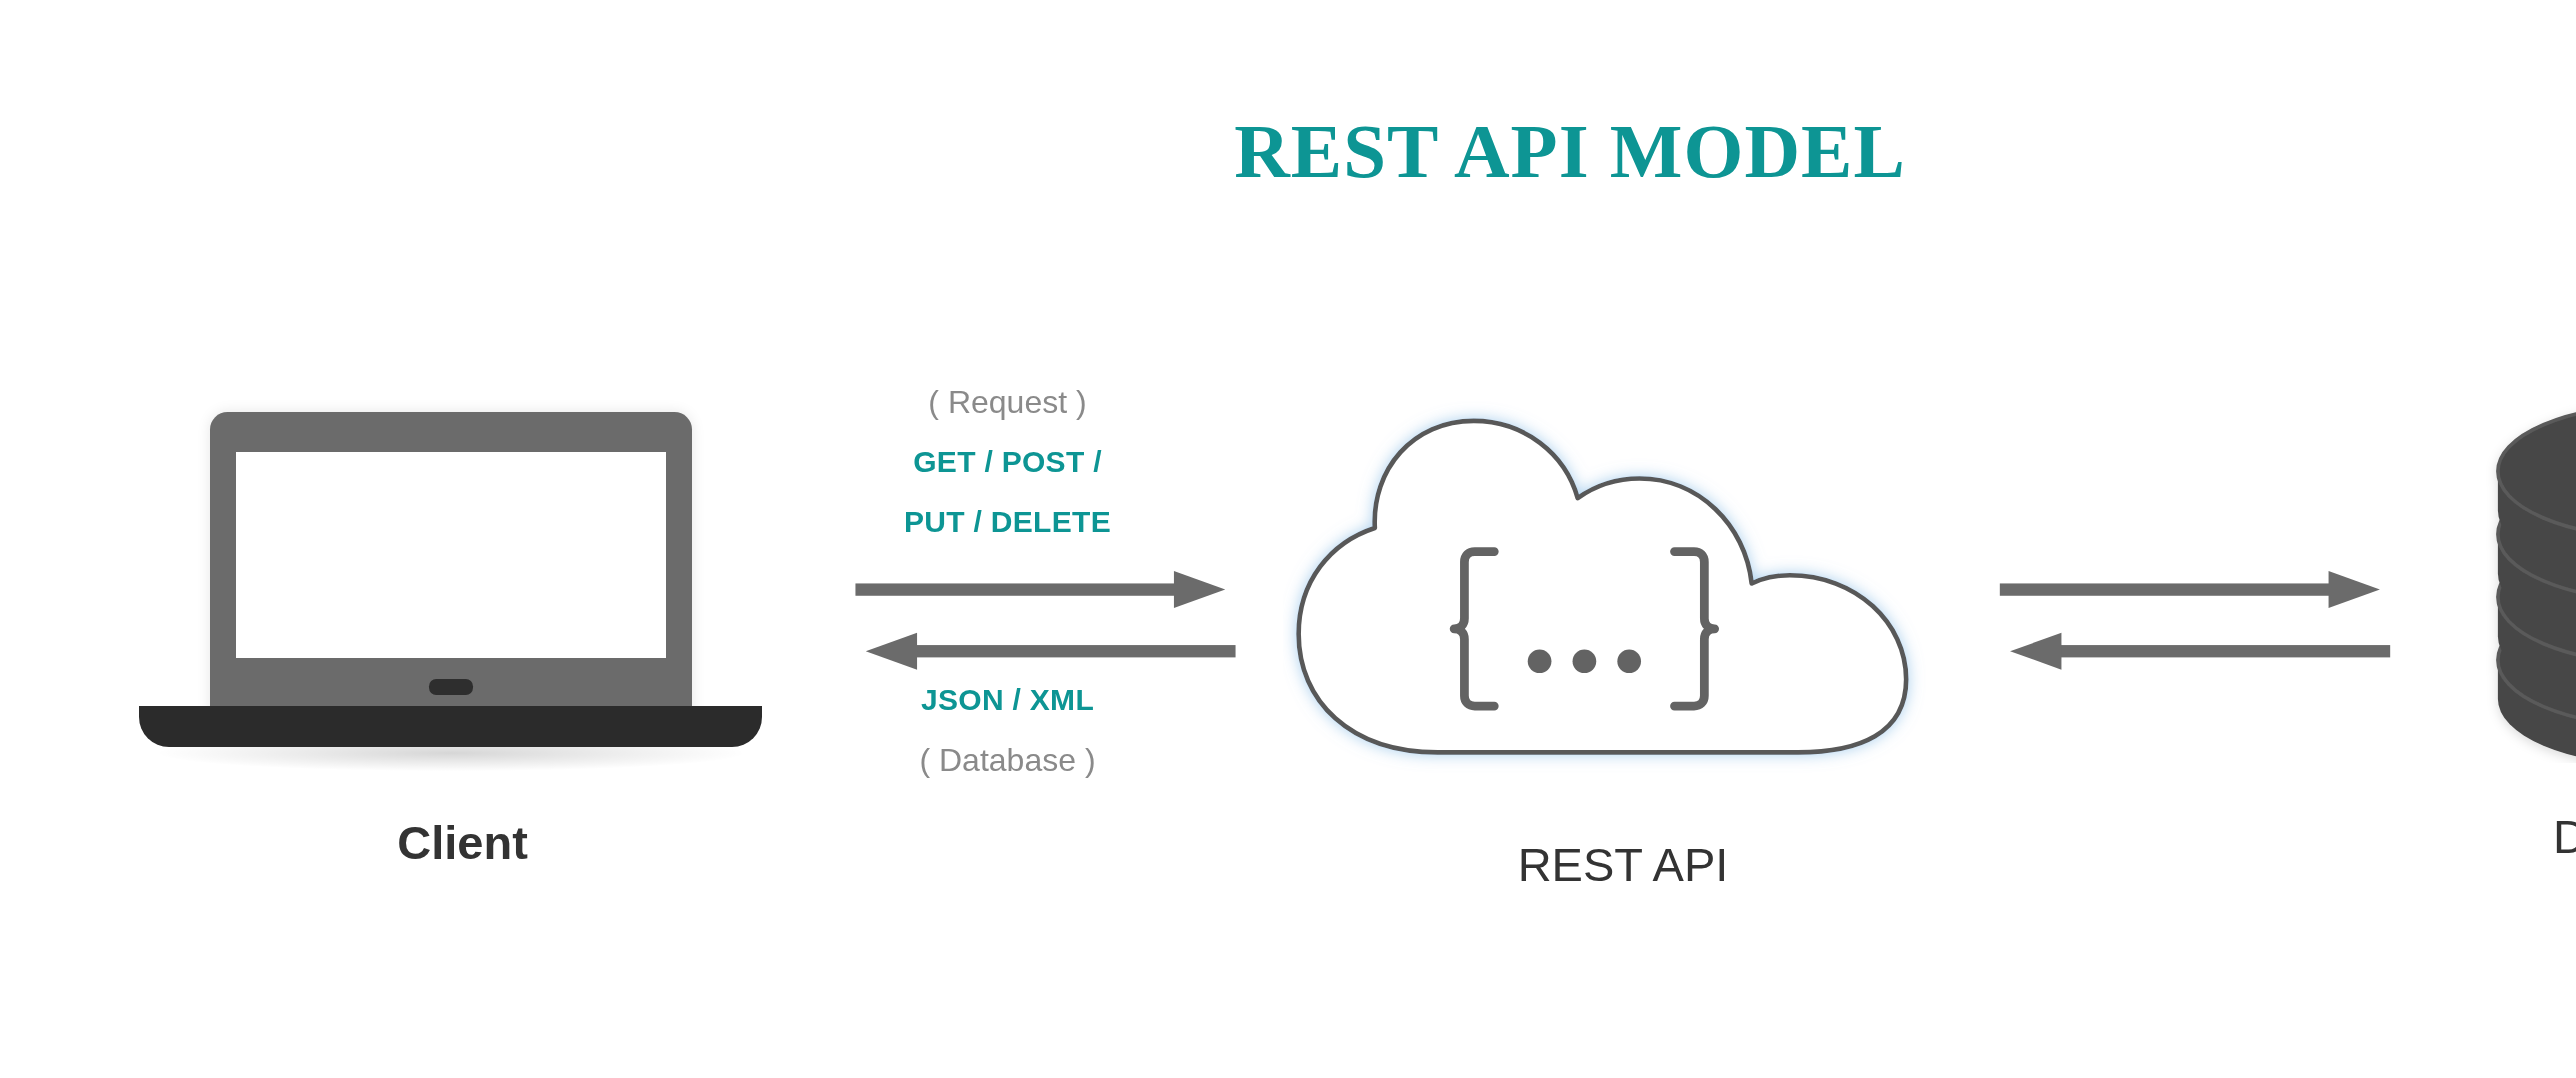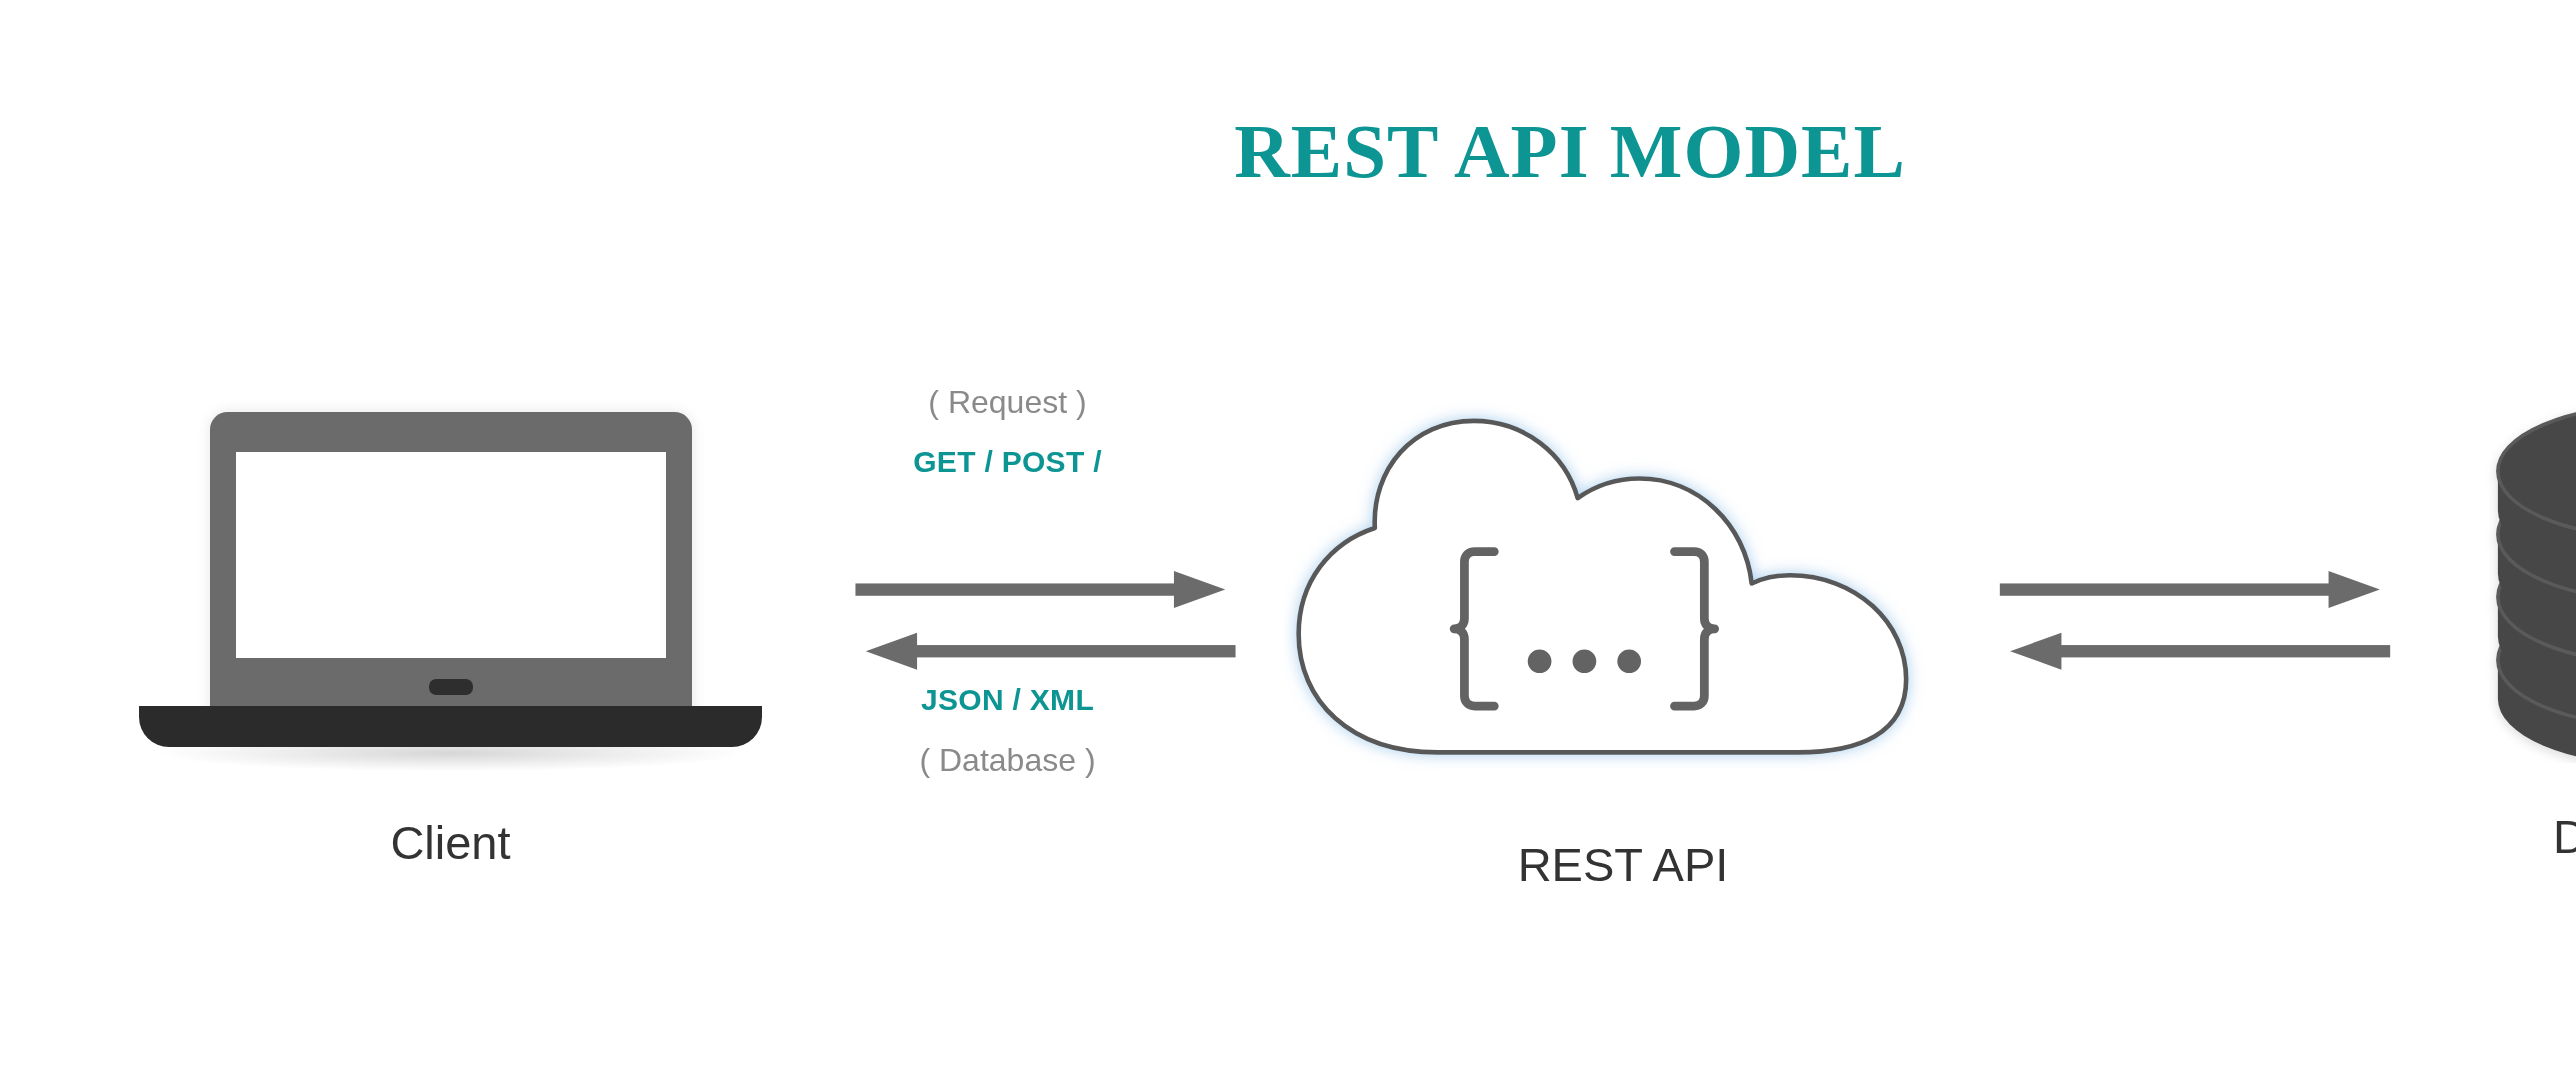--- a/index.html
+++ b/index.html
@@ -154,26 +154,27 @@
   <div class="title">REST API MODEL</div>
 
   <div id="client-node">
     <div class="laptop-shadow"></div>
     <div class="laptop-body">
       <div class="laptop-screen"></div>
       <div class="laptop-notch"></div>
     </div>
     <div class="laptop-base"></div>
   </div>
-  <div class="caption" style="left:139px; top:819px; width:623px;">Client</div>
+  <div class="caption" style="left:151px; top:819px; width:623px;font-weight:bold;">Client</div>
 
   <div class="flow-label muted" style="left:804px; top:386px; width:407px;">( Request )</div>
 
   <div class="flow-label accent" style="left:804px; top:447px; width:407px;">GET / POST /</div>
 
+  <div class="flow-label accent" style="left:804px; top:507px; width:407px;">PUT / DELETE</div>
 
   <div class="arrows" style="left:855px; top:567px;">
     <svg width="381" height="113" viewBox="0 0 740 220" xmlns="http://www.w3.org/2000/svg">
 
       <g>
         <rect x="0" y="32" width="648" height="24" fill="#6b6b6b"></rect>
         <polygon points="620,8 720,44 620,80" fill="#6b6b6b"></polygon>
       </g>
 
       <g>

